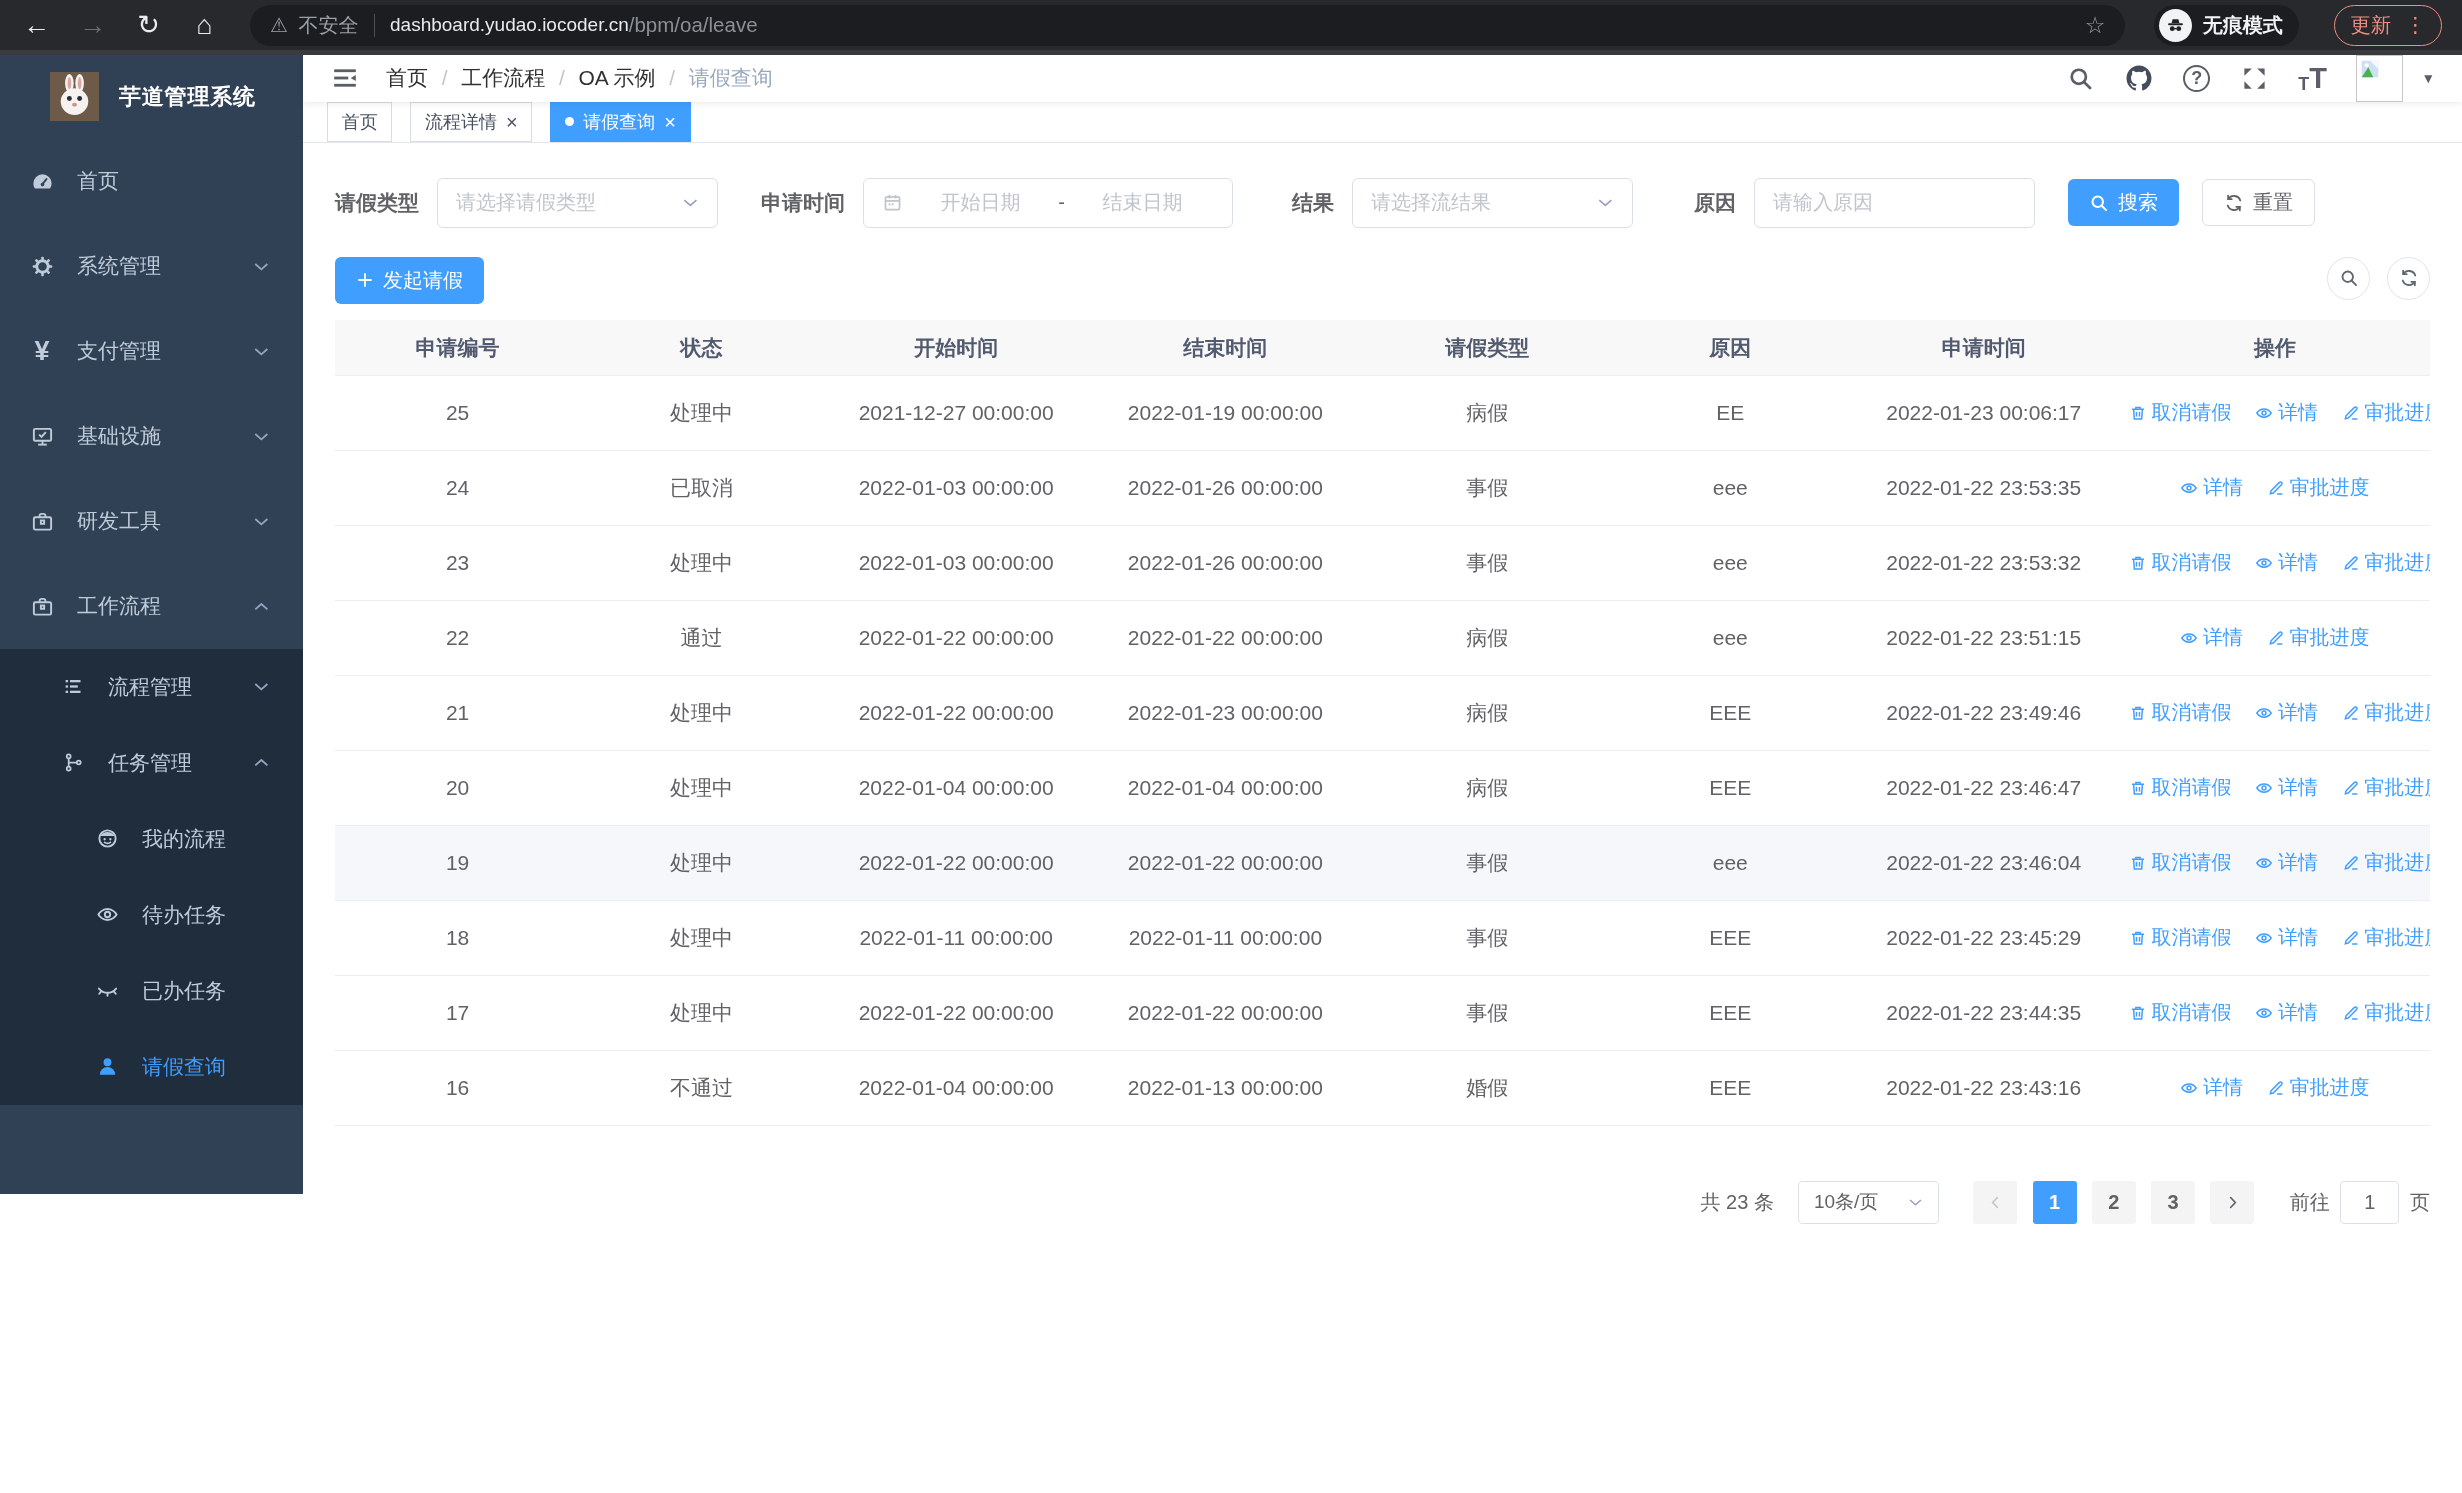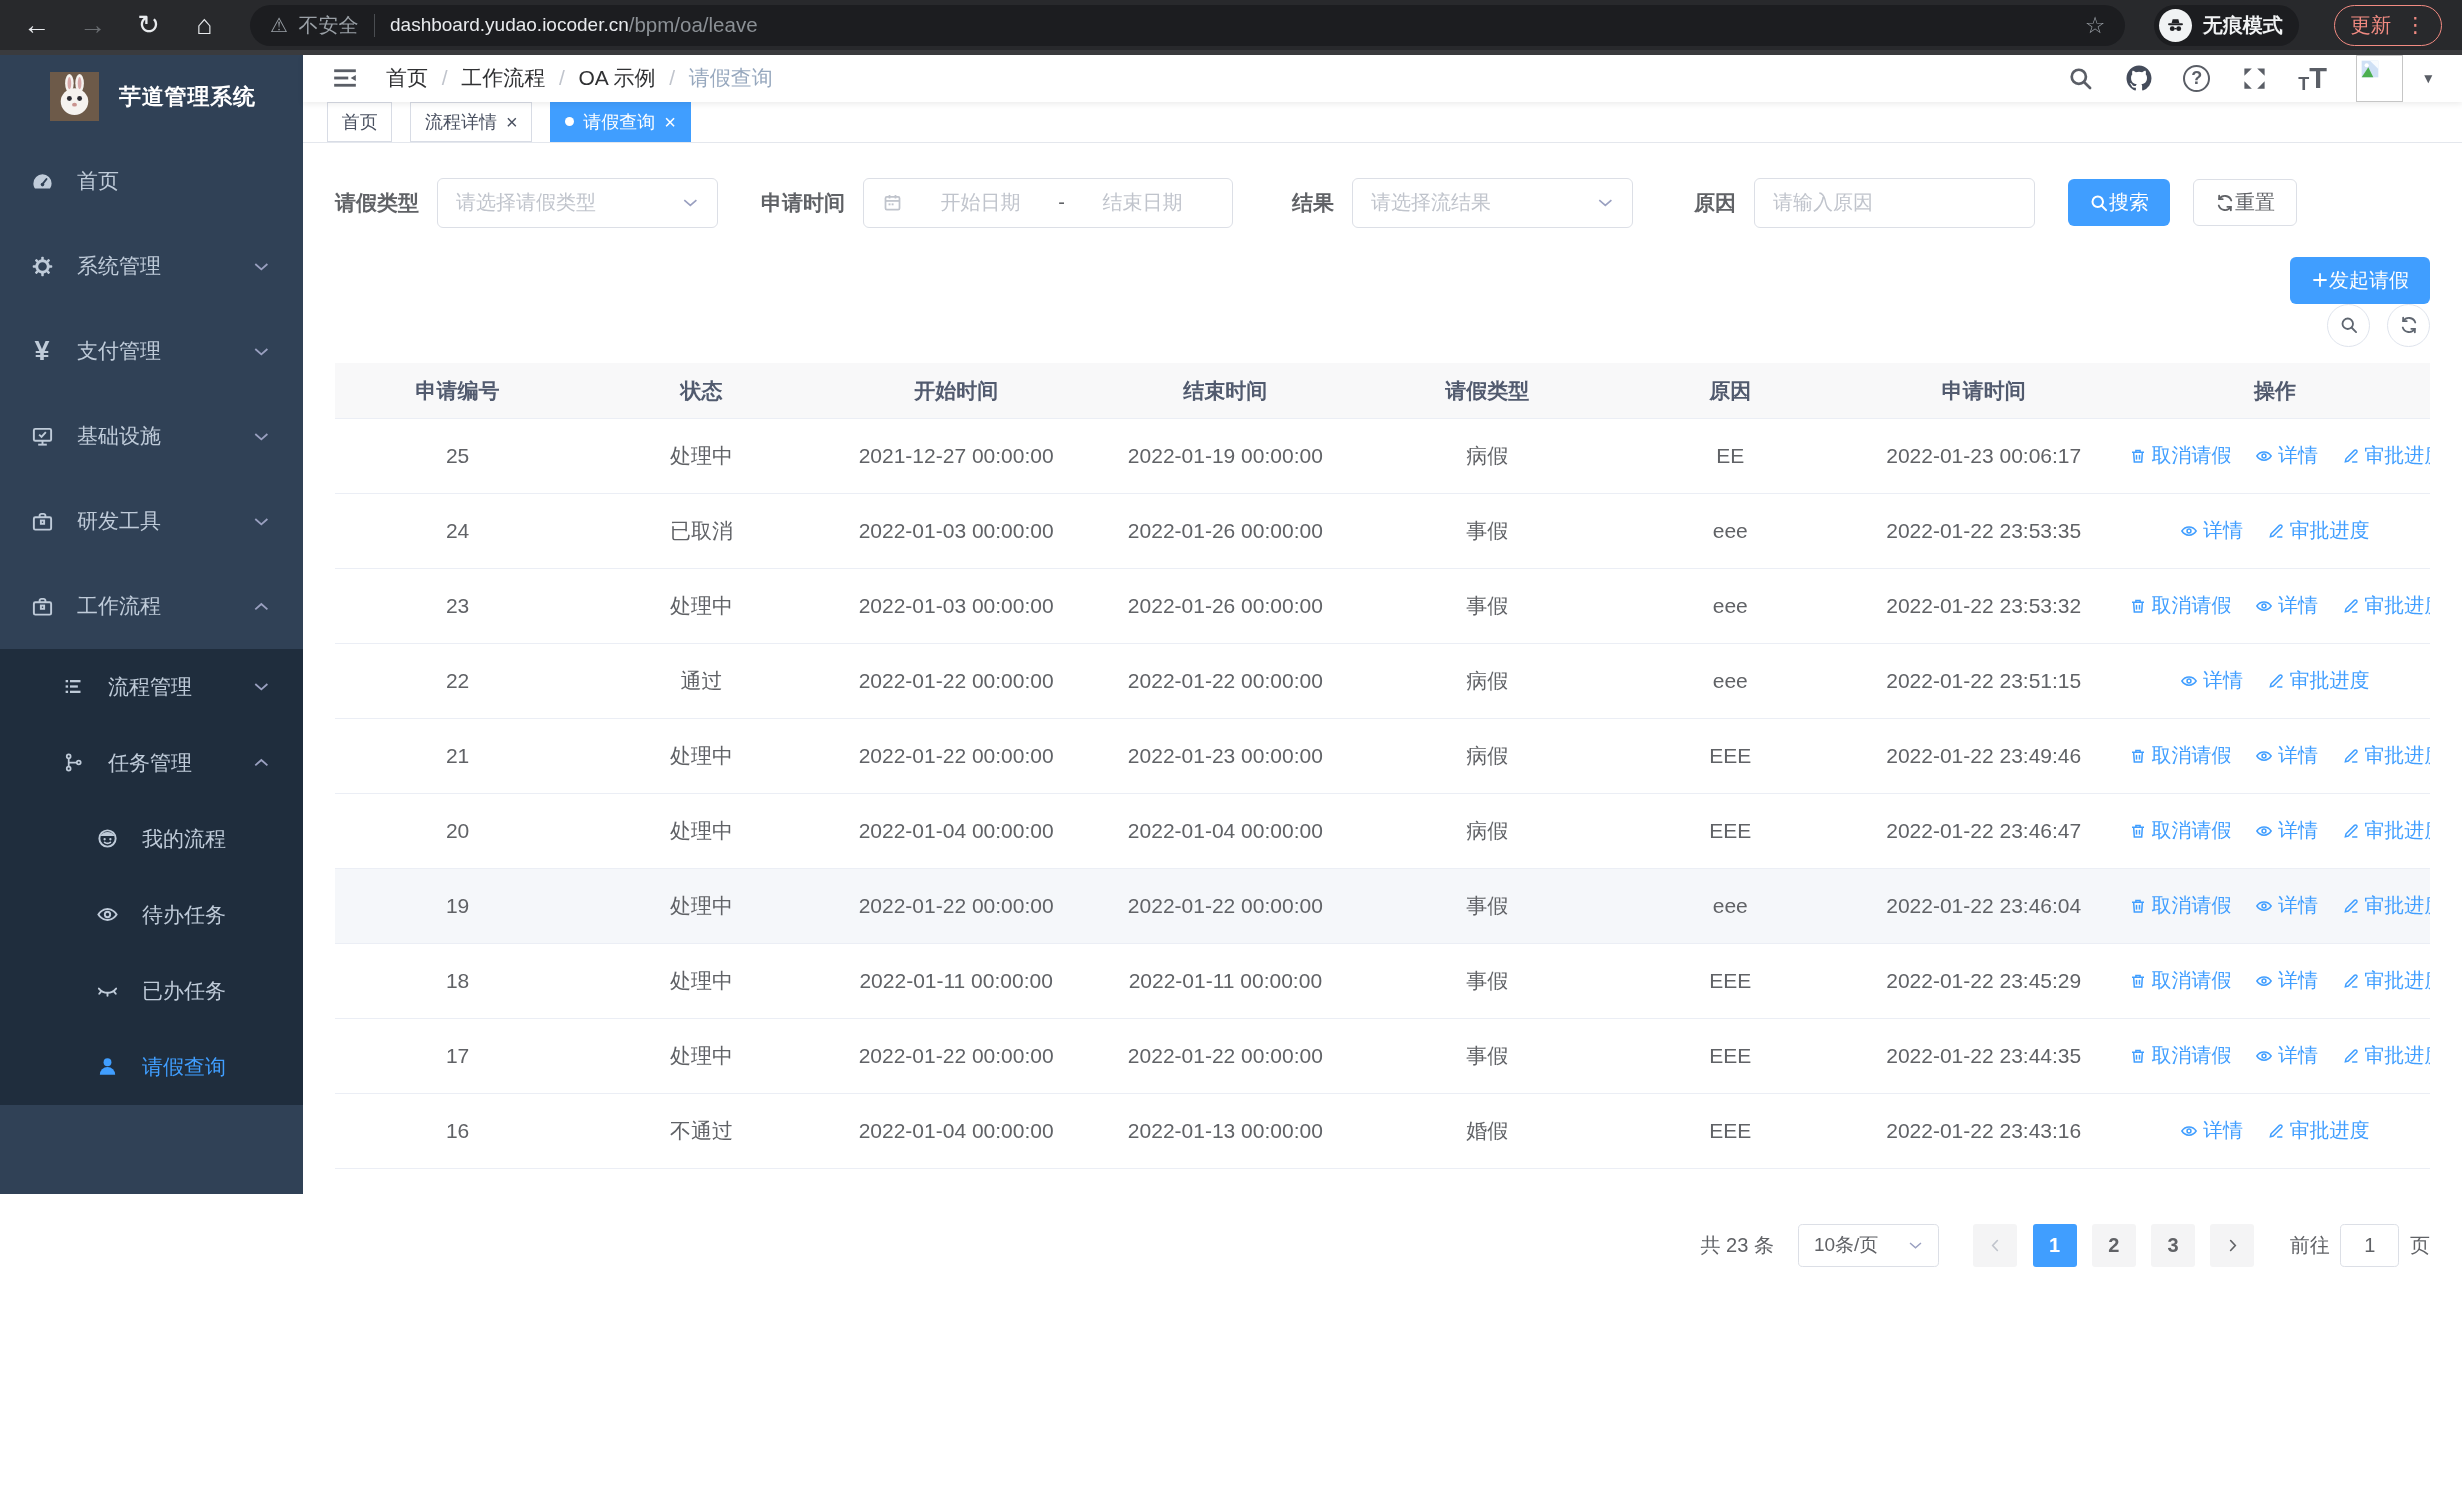--- a/index.html
+++ b/index.html
@@ -74,26 +74,26 @@
   .f-label { font-weight:700; color:#606266; font-size:21px; margin-right:18px; white-space:nowrap; }
   .f-ctl { height:50px; border:1.5px solid #dcdfe6; border-radius:6px; background:#fff; display:flex; align-items:center; padding:0 18px; font-size:20px; color:#c0c4cc; }
   .f-ctl .chev { margin-left:auto; }
   .sel-type { width:281px; margin-right:43px; }
   .daterange { width:370px; margin-right:59px; gap:6px; }
   .daterange .ph { flex:1; text-align:center; }
   .daterange .dash { color:#606266; }
   .sel-result { width:281px; margin-right:61px; }
   .reason-input { width:281px; height:50px; border:1.5px solid #dcdfe6; border-radius:6px; padding:0 18px; font-size:20px; color:#0f172a; outline:none; margin-right:33px; font-family:inherit; }
   .reason-input::placeholder { color:#c0c4cc; }
-  .btn { height:47px; border-radius:6px; display:inline-flex; align-items:center; font-size:20px; padding:0 21px; cursor:pointer; border:none; font-family:inherit; }
+  .btn { height:47px; border-radius:6px; display:inline-flex; align-items:center; gap:9px; font-size:20px; padding:0 21px; cursor:pointer; border:none; font-family:inherit; }
   .btn-primary { background:#409EFF; color:#fff; }
   .btn-plain { background:#fff; color:#606266; border:1.5px solid #dcdfe6; }
   .btn + .btn { margin-left:23px; }
 
-  .toolbar-row { display:flex; align-items:flex-end; margin-top:29px;flex-direction:column; }
+  .toolbar-row { display:flex; align-items:flex-start; margin-top:29px; }
   .circle-btns { margin-left:auto; display:flex; gap:16.7px; }
   .circle-btn { width:43px; height:43px; border-radius:50%; border:1.5px solid #dfe4ed; background:#fff; display:flex; align-items:center; justify-content:center; color:#5f6670; cursor:pointer; }
 
   
   table { width:100%; border-collapse:collapse; margin-top:16.7px; table-layout:fixed; }
   thead th { height:55px; background:#f8f8f9; color:#515a6e; font-size:21px; font-weight:700; border-bottom:1.5px solid #ebeef5; text-align:center; }
   tbody td { height:75px; border-bottom:1.5px solid #ebeef5; text-align:center; font-size:21px; color:#606266; overflow:hidden; white-space:nowrap; }
   tr.row-hl td { background:#f5f7fa; }
   .op { display:inline-flex; align-items:center; gap:4.6px; color:#409EFF; font-size:20px; margin:0 9px; cursor:pointer; text-decoration:none; white-space:nowrap; }
   .op svg { flex-shrink:0; }

